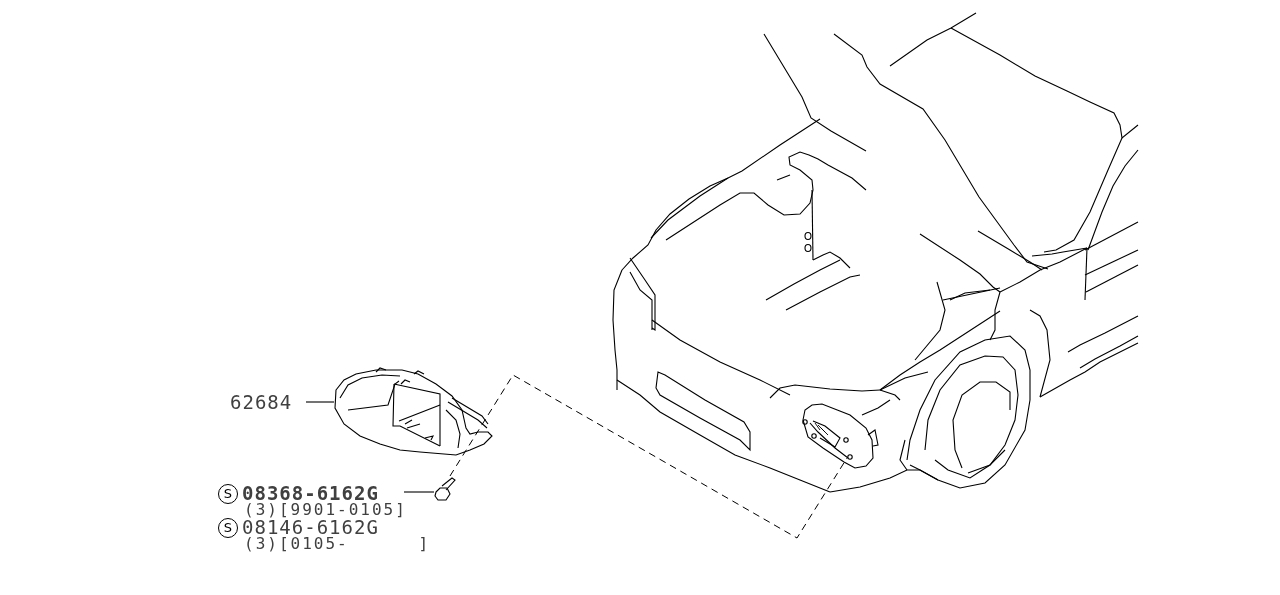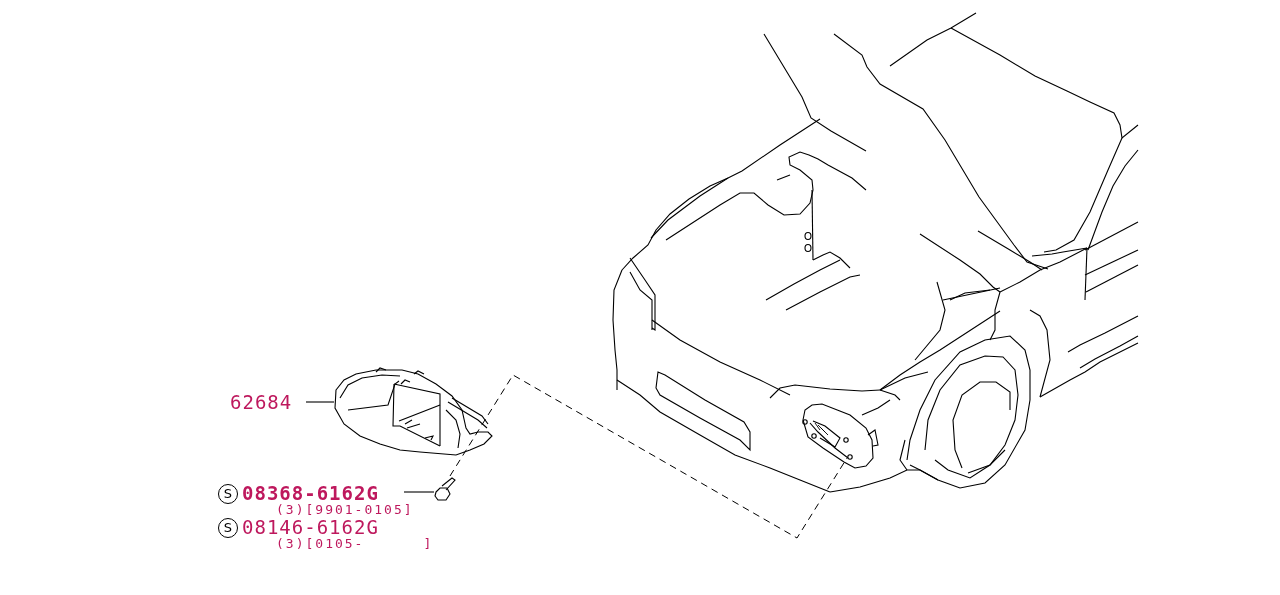--- a/index.html
+++ b/index.html
@@ -1,20 +1,20 @@
 <!DOCTYPE html>
 <html><head>
 <meta charset="utf-8">
 <style>
   html, body { margin: 0; padding: 0; background: #ffffff; }
   body { width: 1280px; height: 595px; position: relative; overflow: hidden; font-family: "DejaVu Sans Mono", monospace; }
   #diagram { position: absolute; left: 0; top: 0; width: 1280px; height: 595px; }
-  .lbl { position: absolute; font-family: "DejaVu Sans Mono", "Liberation Mono", monospace; color: #be185d; white-space: pre; letter-spacing: 1px; }
+  .lbl { position: absolute; font-family: "DejaVu Sans Mono", "Liberation Mono", monospace; color: #404040; white-space: pre; letter-spacing: 1px; }
   .part-num { font-size: 19px; line-height: 19px; }
-  .note { font-size: 13px; line-height: 16px; letter-spacing: 2px; margin-left: 32px; }
+  .note { font-size: 16px; line-height: 16px; letter-spacing: 2px; }
   .s-badge { position: absolute; width: 18px; height: 18px; border: 1.3px solid #000; border-radius: 50%; font-size: 13px; line-height: 18px; text-align: center; font-family: "DejaVu Sans", sans-serif; }
 </style>
 </head>
 <body>
 
 <svg id="diagram" viewBox="0 0 1280 595" xmlns="http://www.w3.org/2000/svg" fill="none" stroke="#000" stroke-width="1.1">
 
   <g>
 
     <path d="M764 34 L802 97 L811 118 L831 131 L866 151"></path>

